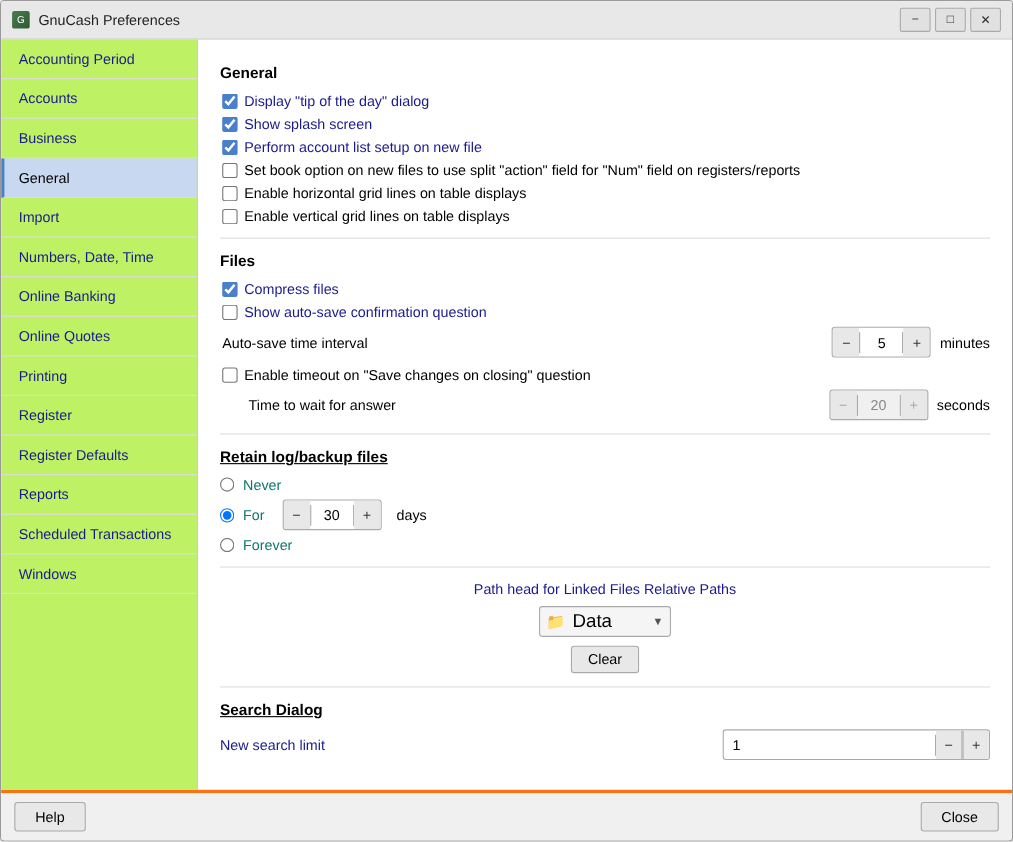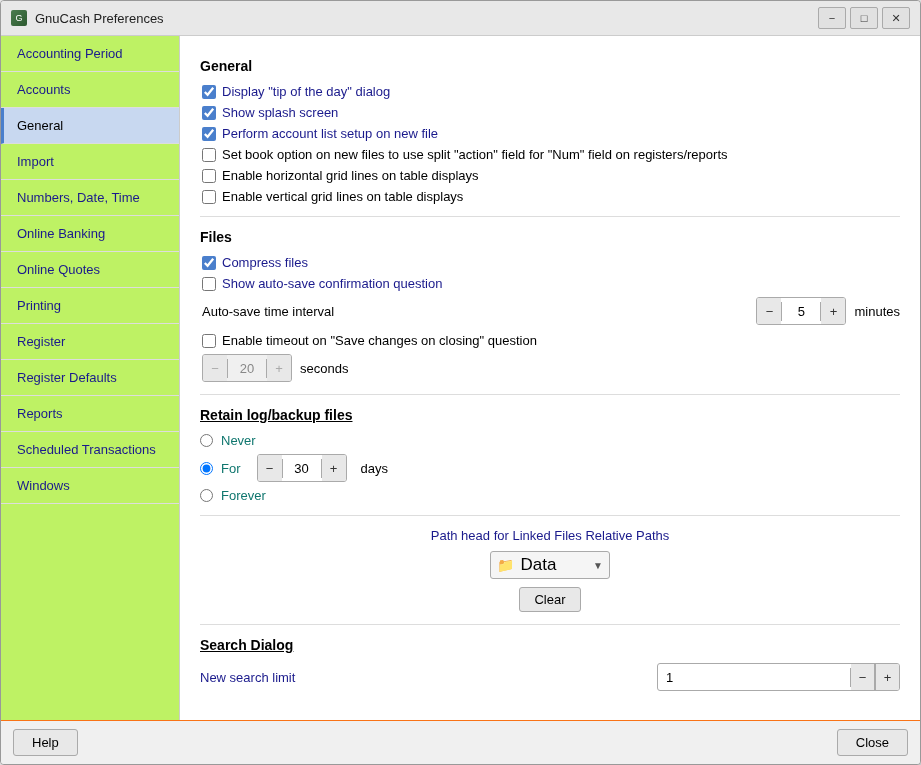--- a/index.html
+++ b/index.html
@@ -261,21 +261,21 @@
       border-left: 1px solid #aaa;
       cursor: pointer;
       font-size: 13px;
       color: #333;
       display: flex; align-items: center; justify-content: center;
     }
 
     
     .bottom-bar {
       background: #f0f0f0;
-      border-top: 1px solid #f97316;
+      border-top: 3px solid #f97316;
       padding: 8px 12px;
       display: flex;
       justify-content: space-between;
       align-items: center;
       flex-shrink: 0;
     }
     .bottom-btn {
       padding: 5px 18px;
       background: #e8e8e8;
       border: 1px solid #aaa;
@@ -302,20 +302,23 @@
 
   <div class="content-area">
 
     <div class="sidebar">
       <div class="sidebar-item">
         <span>Accounting Period</span>
       </div>
       <div class="sidebar-item">
         <span>Accounts</span>
       </div>
+      <div class="sidebar-item">
+        <span>Business</span>
+      </div>
       <div class="sidebar-item active">
         <span>General</span>
       </div>
       <div class="sidebar-item">
         <span>Import</span>
       </div>
       <div class="sidebar-item">
         <span>Numbers, Date, Time</span>
       </div>
       <div class="sidebar-item">
@@ -395,20 +398,21 @@
         </div>
         <span class="spinbox-unit">minutes</span>
       </div>
 
       <div class="option-row">
         <input type="checkbox" id="enable-timeout" style="">
         <label for="enable-timeout" class="plain">Enable timeout on "Save changes on closing" question</label>
       </div>
 
       <div class="spinbox-row">
+        <span class="spinbox-label" style="padding-left:24px;">Time to wait for answer</span>
         <div class="spinbox-control disabled">
           <button class="spinbox-btn">−</button>
           <input class="spinbox-value" type="text" value="20" disabled="" style="background: rgb(240, 240, 240); color: rgb(136, 136, 136);">
           <button class="spinbox-btn">+</button>
         </div>
         <span class="spinbox-unit">seconds</span>
       </div>
 
       <hr class="divider">
 

